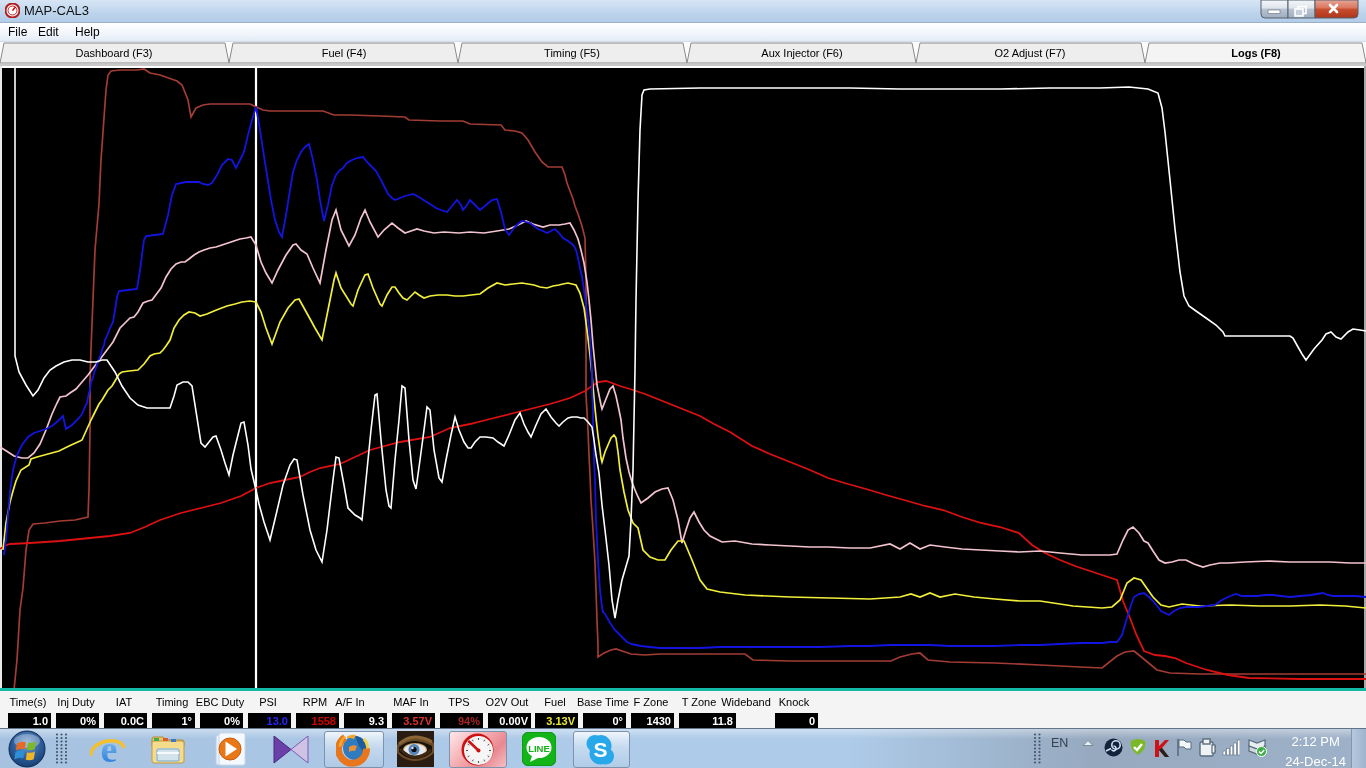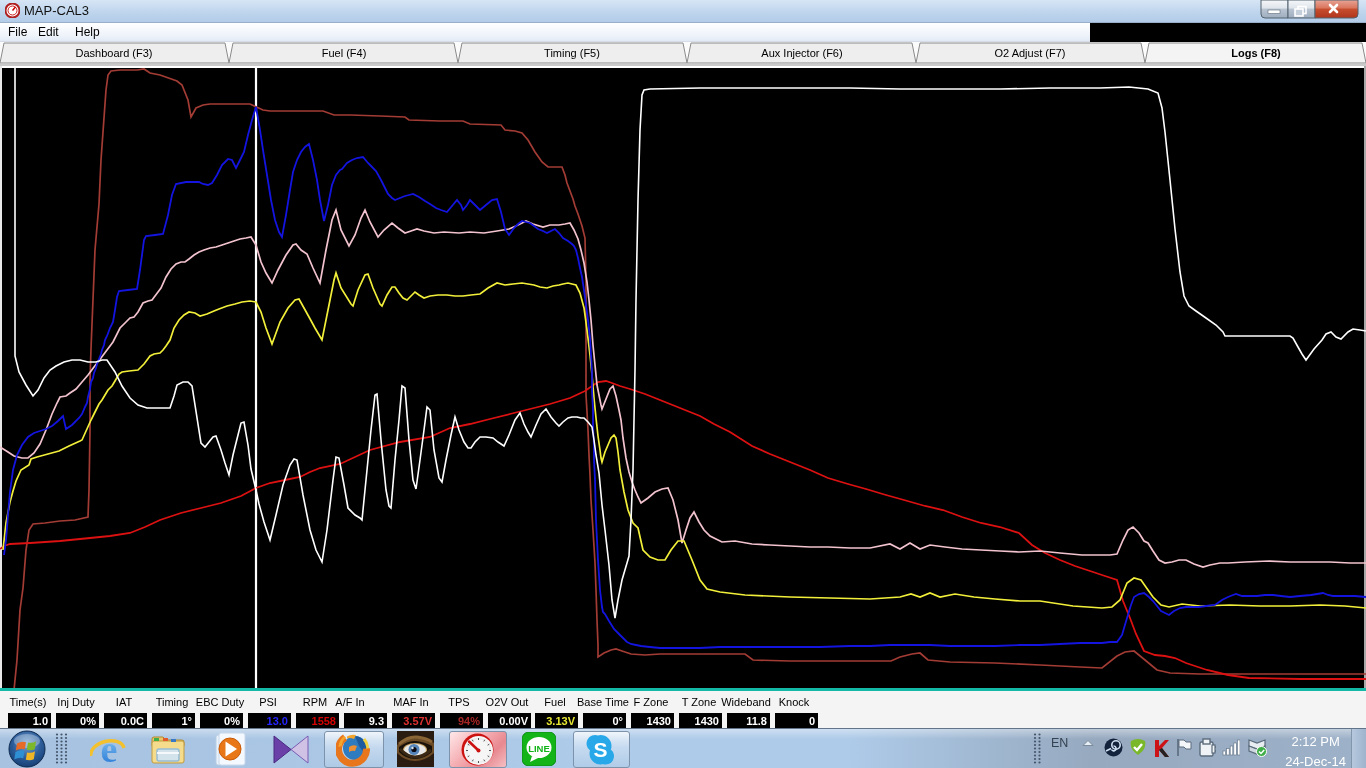--- a/index.html
+++ b/index.html
@@ -1,20 +1,20 @@
 <!DOCTYPE html>
 <html><head><meta charset="utf-8"><style>
 html,body{margin:0;padding:0;width:1366px;height:768px;overflow:hidden;background:#000;
 font-family:"Liberation Sans", sans-serif;}
 #titlebar{position:absolute;left:0;top:0;width:1366px;height:22px;
 background:linear-gradient(#d7e5f5,#bdd4ec 60%,#b3cce8);border-bottom:1px solid #9ab0c9;}
 #titleicon{position:absolute;left:5px;top:3px;}
 #title{position:absolute;left:24px;top:3px;font-size:13px;color:#111;}
 #winbtns{position:absolute;right:3px;top:0;}
-#menubar{position:absolute;left:0;top:23px;width:1090px;height:18px;
+#menubar{position:absolute;left:0;top:23px;width:1366px;height:18px;
 background:linear-gradient(#ffffff,#eef3fa 70%,#e2eaf6);border-bottom:1px solid #d5dce8;}
 .mitem{position:absolute;top:2px;font-size:12px;color:#000;}
 #tabstrip{position:absolute;left:0;top:42px;width:1366px;height:22px;background:#fbfbfb;}
 #graph{position:absolute;left:0;top:64px;width:1366px;height:624px;}
 #databar{position:absolute;left:0;top:688px;width:1366px;height:41px;background:#f4f4f4;border-top:3px solid #14b8a6;}
 .dlab{position:absolute;top:5px;width:60px;margin-left:-6px;text-align:center;font-size:11px;color:#000;white-space:nowrap;}
 .dval{position:absolute;top:22px;width:43px;height:17px;background:#000;font-size:11px;font-weight:bold;
 text-align:right;line-height:17px;padding-right:3px;box-sizing:border-box;}
 #taskbar{position:absolute;left:0;top:728px;width:1366px;height:40px;box-sizing:border-box;
 background:linear-gradient(90deg,#a6c2e0 0,#aecbe9 45%,#aecbe9 62%,#96a9bf 80%,#9db1c8 100%);
@@ -121,21 +121,21 @@
     <span class="dval" style="left:248px;color:#2525ff">13.0</span>
     <span class="dval" style="left:296px;color:#d40000">1558</span>
     <span class="dval" style="left:344px;color:#fff">9.3</span>
     <span class="dval" style="left:392px;color:#e03030">3.57V</span>
     <span class="dval" style="left:440px;color:#a82525">94%</span>
     <span class="dval" style="left:488px;color:#fff">0.00V</span>
     <span class="dval" style="left:535px;color:#e8e832">3.13V</span>
     <span class="dval" style="left:583px;color:#fff">0°</span>
     <span class="dval" style="left:631px;color:#fff">1430</span>
     <span class="dval" style="left:679px;color:#fff">1430</span>
-    <span class="dval" style="left:727px;color:#fff">11.8</span>
+    <span class="dval" style="left:693px;color:#fff">11.8</span>
     <span class="dval" style="left:775px;color:#fff">0</span>
   </div>
 
 <div id="taskbar">
 <svg style="position:absolute;left:8px;top:1px" width="38" height="38">
 <defs>
         <radialGradient id="orb" cx="0.5" cy="0.35" r="0.7">
           <stop offset="0" stop-color="#7ba7d4"></stop>
           <stop offset="0.55" stop-color="#2d5d9a"></stop>
           <stop offset="1" stop-color="#123a6e"></stop>

